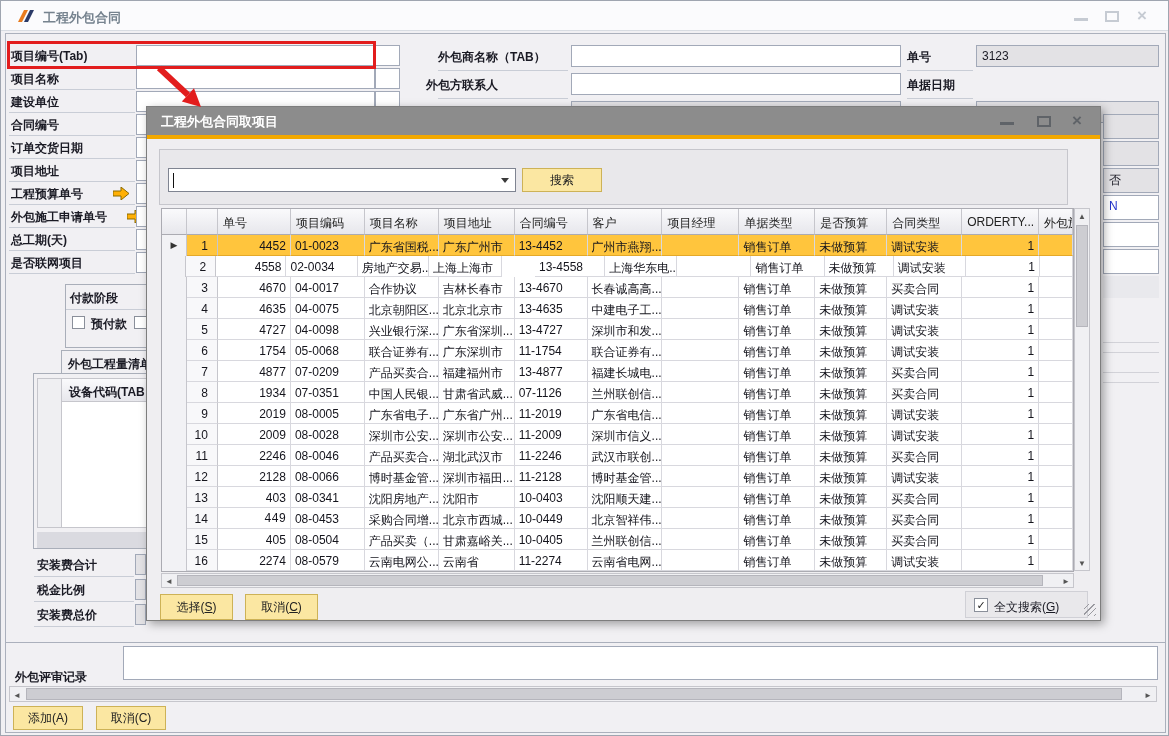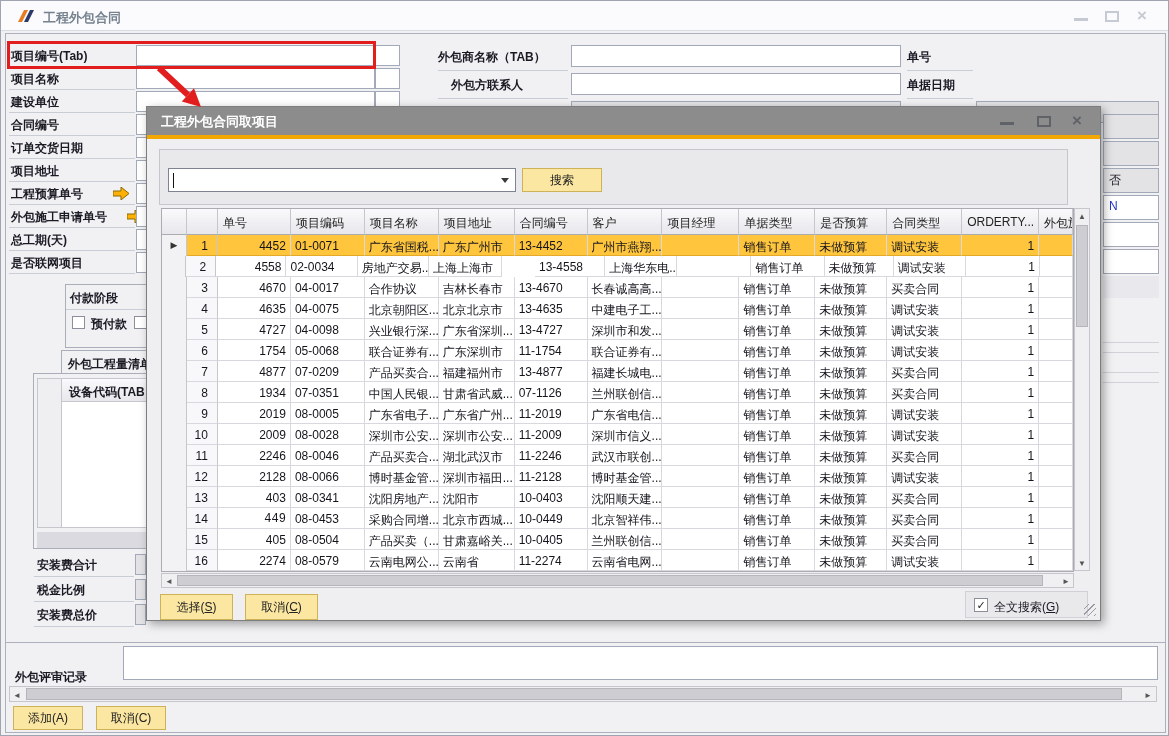--- a/index.html
+++ b/index.html
@@ -177,23 +177,24 @@
       </div>
     </div>
 
   <div id="right-form">
       <div class="abs" style="left: 0px; top: 43px; width: 1160px; height: 28px;">
         <div class="abs lbl" style="left: 437px; top: 5px;">外包商名称（TAB）</div>
         <div class="abs sep" style="left: 437px; top: 26px; width: 130px; height: 1px;"></div>
         <div class="abs inp fval" style="left: 570px; top: 1px; width: 330px; height: 22px;"></div>
         <div class="abs lbl" style="left: 906px; top: 5px;">单号</div>
         <div class="abs sep" style="left: 906px; top: 26px; width: 66px; height: 1px;"></div>
+        <div class="abs inp ro fval" style="left: 975px; top: 1px; width: 183px; height: 22px;">3123</div>
       </div>
       <div class="abs" style="left: 0px; top: 71px; width: 1160px; height: 28px;">
-        <div class="abs lbl" style="left: 450px; top: 5px;">外包方联系人</div>
+        <div class="abs lbl" style="left: 425px; top: 5px;">外包方联系人</div>
         <div class="abs sep" style="left: 437px; top: 26px; width: 130px; height: 1px;"></div>
         <div class="abs inp fval" style="left: 570px; top: 1px; width: 330px; height: 22px;"></div>
         <div class="abs lbl" style="left: 906px; top: 5px;">单据日期</div>
         <div class="abs sep" style="left: 906px; top: 26px; width: 66px; height: 1px;"></div>
       </div>
       <div class="abs" style="left: 0px; top: 99px; width: 1160px; height: 28px;">
         <div class="abs lbl" style="left: 437px; top: 5px;">最终合同金额*</div>
         <div class="abs sep" style="left: 437px; top: 26px; width: 130px; height: 1px;"></div>
         <div class="abs inp fval ro" style="left: 570px; top: 1px; width: 330px; height: 22px;"></div>
         <div class="abs lbl" style="left: 906px; top: 5px;">制单人</div>
@@ -260,21 +261,21 @@
           <div class="hcell" style="width: 72px;">是否预算</div>
           <div class="hcell" style="width: 75px;">合同类型</div>
           <div class="hcell" style="width: 77px;">ORDERTY...</div>
           <div class="hcell" style="width: 34px;">外包施</div>
         </div>
       <div id="tbl-body">
           <div class="trow sel">
             <div class="selcell" style="width: 25px;">▶</div>
             <div class="cell numcell" style="width: 31px;">1</div>
             <div class="cell r" style="width: 73px;">4452</div>
-            <div class="cell" style="width: 74px;">01-0071</div>
+            <div class="cell" style="width: 74px;">01-0023</div>
             <div class="cell" style="width: 74px;">广东省国税...</div>
             <div class="cell" style="width: 76px;">广东广州市</div>
             <div class="cell" style="width: 73px;">13-4452</div>
             <div class="cell" style="width: 75px;">广州市燕翔...</div>
             <div class="cell" style="width: 77px;"></div>
             <div class="cell" style="width: 76px;">销售订单</div>
             <div class="cell" style="width: 72px;">未做预算</div>
             <div class="cell" style="width: 75px;">调试安装</div>
             <div class="cell r" style="width: 77px;">1</div>
             <div class="cell" style="width: 34px;"></div>

